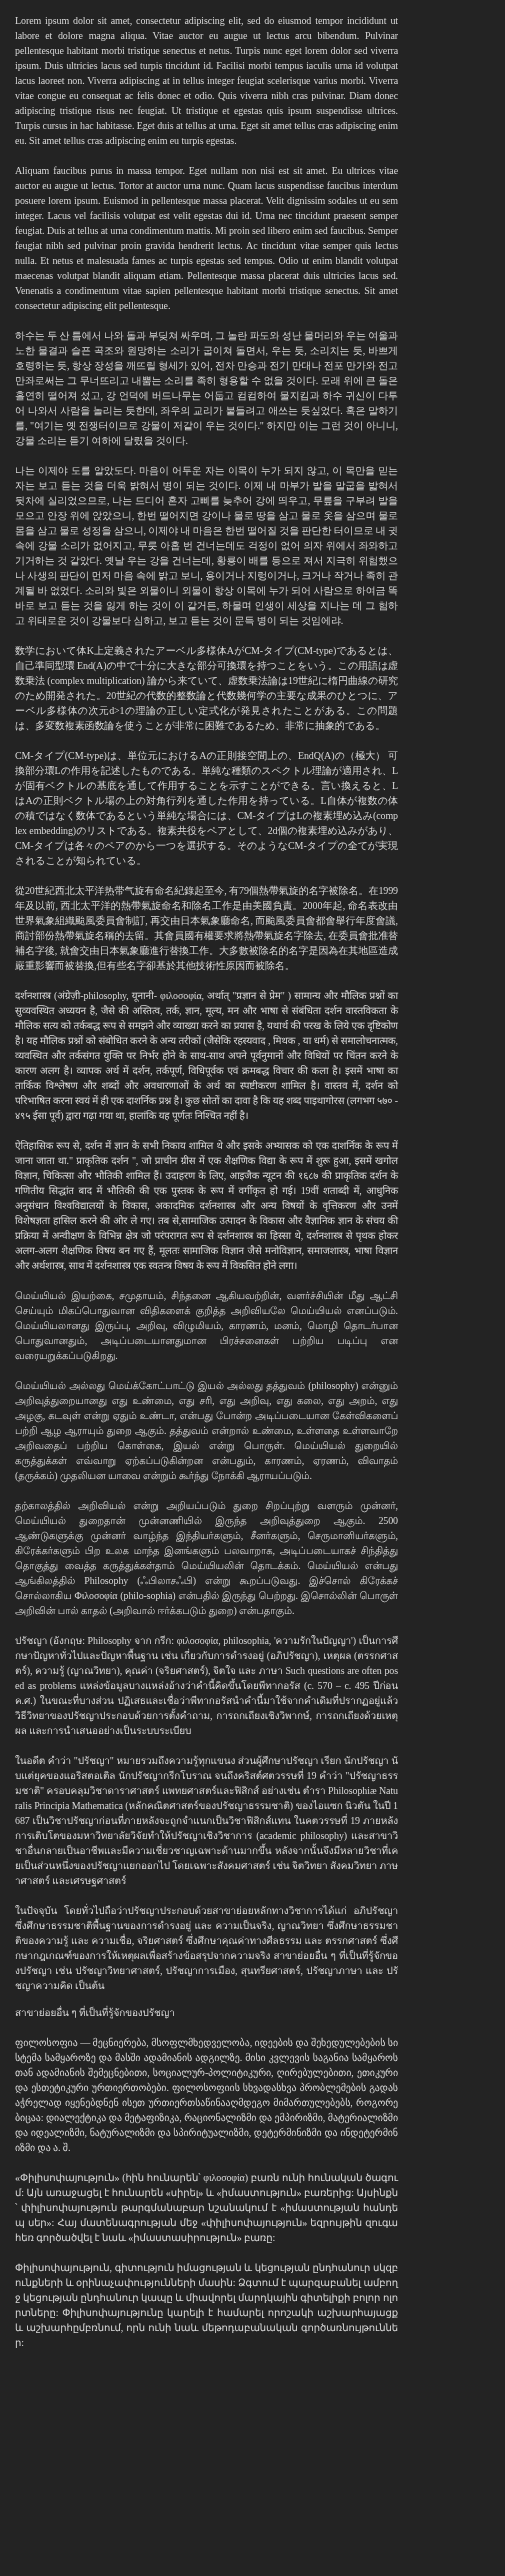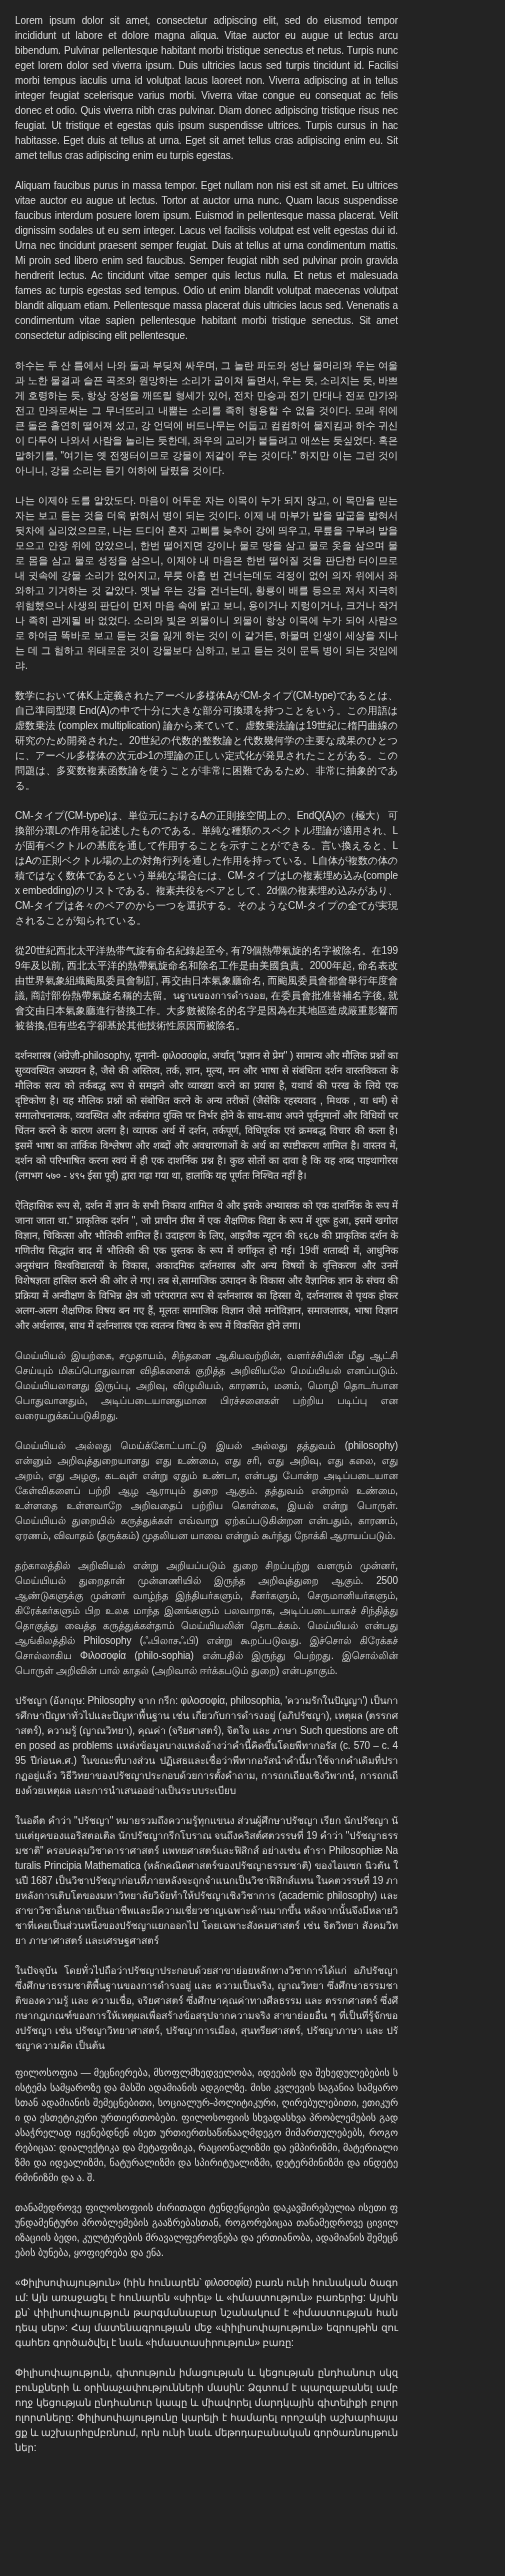--- a/index.html
+++ b/index.html
@@ -8,21 +8,21 @@
     background: #232323;
   }
   .page {
     width: 413px;
     height: 2576px;
     box-sizing: border-box;
     background: #232323;
     color: #d9d9d9;
     padding: 13.3px 15px 15px 15px;
     overflow: hidden;
-    font-family: Liberation Sans, sans-serif;
+    font-family: Liberation Serif, serif;
   }
   .para {
     margin: 0 0 15px 0;
     font-size: 10px;
     line-height: 15px;
     text-align: justify;
     overflow-wrap: break-word;
     letter-spacing: -0.1px;
   }
   
@@ -35,27 +35,27 @@
 </head>
 <body>
 
 <div class="page">
   <p class="para" lang="en">Lorem ipsum dolor sit amet, consectetur adipiscing elit, sed do eiusmod tempor incididunt ut labore et dolore magna aliqua. Vitae auctor eu augue ut lectus arcu bibendum. Pulvinar pellentesque habitant morbi tristique senectus et netus. Turpis nunc eget lorem dolor sed viverra ipsum. Duis ultricies lacus sed turpis tincidunt id. Facilisi morbi tempus iaculis urna id volutpat lacus laoreet non. Viverra adipiscing at in tellus integer feugiat scelerisque varius morbi. Viverra vitae congue eu consequat ac felis donec et odio. Quis viverra nibh cras pulvinar. Diam donec adipiscing tristique risus nec feugiat. Ut tristique et egestas quis ipsum suspendisse ultrices. Turpis cursus in hac habitasse. Eget duis at tellus at urna. Eget sit amet tellus cras adipiscing enim eu. Sit amet tellus cras adipiscing enim eu turpis egestas.</p>
   <p class="para" lang="en">Aliquam faucibus purus in massa tempor. Eget nullam non nisi est sit amet. Eu ultrices vitae auctor eu augue ut lectus. Tortor at auctor urna nunc. Quam lacus suspendisse faucibus interdum posuere lorem ipsum. Euismod in pellentesque massa placerat. Velit dignissim sodales ut eu sem integer. Lacus vel facilisis volutpat est velit egestas dui id. Urna nec tincidunt praesent semper feugiat. Duis at tellus at urna condimentum mattis. Mi proin sed libero enim sed faucibus. Semper feugiat nibh sed pulvinar proin gravida hendrerit lectus. Ac tincidunt vitae semper quis lectus nulla. Et netus et malesuada fames ac turpis egestas sed tempus. Odio ut enim blandit volutpat maecenas volutpat blandit aliquam etiam. Pellentesque massa placerat duis ultricies lacus sed. Venenatis a condimentum vitae sapien pellentesque habitant morbi tristique senectus. Sit amet consectetur adipiscing elit pellentesque.</p>
   <p class="para" lang="ko">하수는 두 산 틈에서 나와 돌과 부딪쳐 싸우며, 그 놀란 파도와 성난 물머리와 우는 여울과 노한 물결과 슬픈 곡조와 원망하는 소리가 굽이쳐 돌면서, 우는 듯, 소리치는 듯, 바쁘게 호령하는 듯, 항상 장성을 깨뜨릴 형세가 있어, 전차 만승과 전기 만대나 전포 만가와 전고 만좌로써는 그 무너뜨리고 내뿜는 소리를 족히 형용할 수 없을 것이다. 모래 위에 큰 돌은 홀연히 떨어져 섰고, 강 언덕에 버드나무는 어둡고 컴컴하여 물지킴과 하수 귀신이 다투어 나와서 사람을 놀리는 듯한데, 좌우의 교리가 붙들려고 애쓰는 듯싶었다. 혹은 말하기를, "여기는 옛 전쟁터이므로 강물이 저같이 우는 것이다." 하지만 이는 그런 것이 아니니, 강물 소리는 듣기 여하에 달렸을 것이다.</p>
   <p class="para" lang="ko">나는 이제야 도를 알았도다. 마음이 어두운 자는 이목이 누가 되지 않고, 이 목만을 믿는 자는 보고 듣는 것을 더욱 밝혀서 병이 되는 것이다. 이제 내 마부가 발을 말굽을 밟혀서 뒷차에 실리었으므로, 나는 드디어 혼자 고삐를 늦추어 강에 띄우고, 무릎을 구부려 발을 모으고 안장 위에 앉았으니, 한번 떨어지면 강이나 물로 땅을 삼고 물로 옷을 삼으며 물로 몸을 삼고 물로 성정을 삼으니, 이제야 내 마음은 한번 떨어질 것을 판단한 터이므로 내 귓속에 강물 소리가 없어지고, 무릇 아홉 번 건너는데도 걱정이 없어 의자 위에서 좌와하고 기거하는 것 같았다. 옛날 우는 강을 건너는데, 황룡이 배를 등으로 져서 지극히 위험했으나 사생의 판단이 먼저 마음 속에 밝고 보니, 용이거나 지렁이거나, 크거나 작거나 족히 관계될 바 없었다. 소리와 빛은 외물이니 외물이 항상 이목에 누가 되어 사람으로 하여금 똑바로 보고 듣는 것을 잃게 하는 것이 이 같거든, 하물며 인생이 세상을 지나는 데 그 험하고 위태로운 것이 강물보다 심하고, 보고 듣는 것이 문득 병이 되는 것임에랴.</p>
   <p class="para" lang="ja">数学において体K上定義されたアーベル多様体AがCM-タイプ(CM-type)であるとは、自己準同型環 End(A)の中で十分に大きな部分可換環を持つことをいう。この用語は虚数乗法 (complex multiplication) 論から来ていて、虚数乗法論は19世紀に楕円曲線の研究のため開発された。20世紀の代数的整数論と代数幾何学の主要な成果のひとつに、アーベル多様体の次元d&gt;1の理論の正しい定式化が発見されたことがある。この問題は、多変数複素函数論を使うことが非常に困難であるため、非常に抽象的である。</p>
   <p class="para" lang="ja">CM-タイプ(CM-type)は、単位元におけるAの正則接空間上の、EndQ(A)の（極大） 可換部分環Lの作用を記述したものである。単純な種類のスペクトル理論が適用され、Lが固有ベクトルの基底を通して作用することを示すことができる。言い換えると、LはAの正則ベクトル場の上の対角行列を通した作用を持っている。L自体が複数の体の積ではなく数体であるという単純な場合には、CM-タイプはLの複素埋め込み(complex embedding)のリストである。複素共役をペアとして、2d個の複素埋め込みがあり、CM-タイプは各々のペアのから一つを選択する。そのようなCM-タイプの全てが実現されることが知られている。</p>
-  <p class="para" lang="zh">從20世紀西北太平洋热带气旋有命名紀錄起至今, 有79個熱帶氣旋的名字被除名。在1999年及以前, 西北太平洋的熱帶氣旋命名和除名工作是由美國負責。2000年起, 命名表改由世界氣象組織颱風委員會制訂, 再交由日本氣象廳命名, 而颱風委員會都會舉行年度會議, 商討部份熱帶氣旋名稱的去留。นฐานของการดำรงอย, 在委員會批准替補名字後, 就會交由日本氣象廳進行替換工作。大多數被除名的名字是因為在其地區造成嚴重影響而被替換,但有些名字卻基於其他技術性原因而被除名。</p>
+  <p class="para" lang="zh">從20世紀西北太平洋热带气旋有命名紀錄起至今, 有79個熱帶氣旋的名字被除名。在1999年及以前, 西北太平洋的熱帶氣旋命名和除名工作是由美國負責。2000年起, 命名表改由世界氣象組織颱風委員會制訂, 再交由日本氣象廳命名, 而颱風委員會都會舉行年度會議, 商討部份熱帶氣旋名稱的去留。其會員國有權要求將熱帶氣旋名字除去, 在委員會批准替補名字後, 就會交由日本氣象廳進行替換工作。大多數被除名的名字是因為在其地區造成嚴重影響而被替換,但有些名字卻基於其他技術性原因而被除名。</p>
   <p class="para" lang="hi">दर्शनशास्त्र (अंग्रेज़ी-philosophy, यूनानी- φιλοσοφία, अर्थात् "प्रज्ञान से प्रेम" ) सामान्य और मौलिक प्रश्नों का सुव्यवस्थित अध्ययन है, जैसे की अस्तित्व, तर्क, ज्ञान, मूल्य, मन और भाषा से संबंधिता दर्शन वास्तविकता के मौलिक सत्य को तर्कबद्ध रूप से समझने और व्याख्या करने का प्रयास है, यथार्थ की परख के लिये एक दृष्टिकोण है। यह मौलिक प्रश्नों को संबोधित करने के अन्य तरीकों (जैसेकि रहस्यवाद , मिथक , या धर्म) से समालोचनात्मक, व्यवस्थित और तर्कसंगत युक्ति पर निर्भर होने के साथ-साथ अपने पूर्वनुमानों और विधियों पर चिंतन करने के कारण अलग है। व्यापक अर्थ में दर्शन, तर्कपूर्ण, विधिपूर्वक एवं क्रमबद्ध विचार की कला है। इसमें भाषा का तार्किक विश्लेषण और शब्दों और अवधारणाओं के अर्थ का स्पष्टीकरण शामिल है। वास्तव में, दर्शन को परिभाषित करना स्वयं में ही एक दाशर्निक प्रश्न है। कुछ सोतों का दावा है कि यह शब्द पाइथागोरस (लगभग ५७० - ४९५ ईसा पूर्व) द्वारा गढ़ा गया था, हालांकि यह पूर्णतः निश्चित नहीं है।</p>
   <p class="para" lang="hi">ऐतिहासिक रूप से, दर्शन में ज्ञान के सभी निकाय शामिल थे और इसके अभ्यासक को एक दाशर्निक के रूप में जाना जाता था." प्राकृतिक दर्शन ", जो प्राचीन ग्रीस में एक शैक्षणिक विद्या के रूप में शुरू हुआ, इसमें खगोल विज्ञान, चिकित्सा और भौतिकी शामिल हैं। उदाहरण के लिए, आइजैक न्यूटन  की १६८७ की प्राकृतिक दर्शन के गणितीय सिद्धांत बाद में भौतिकी की एक पुस्तक के रूप में वर्गीकृत हो गई। 19वीं शताब्दी में, आधुनिक अनुसंधान विश्वविद्यालयों के विकास, अकादमिक दर्शनशास्त्र और अन्य विषयों के वृत्तिकरण और उनमें विशेषज्ञता हासिल करने की ओर ले गए। तब से,सामाजिक उत्पादन के विकास और वैज्ञानिक ज्ञान के संचय की प्रक्रिया में अन्वीक्षण के विभिन्न क्षेत्र जो परंपरागत रूप से दर्शनशास्त्र का हिस्सा थे, दर्शनशास्त्र से पृथक होकर अलग-अलग शैक्षणिक विषय बन गए हैं, मूलतः सामाजिक विज्ञान जैसे  मनोविज्ञान, समाजशास्त्र, भाषा विज्ञान और अर्थशास्त्र, साथ में दर्शनशास्त्र एक स्वतन्त्र विषय के रूप में विकसित होने लगा।</p>
   <p class="para" lang="ta">மெய்யியல் இயற்கை, சமுதாயம், சிந்தனை ஆகியவற்றின், வளர்ச்சியின் மீது ஆட்சி செய்யும் மிகப்பொதுவான விதிகளைக் குறித்த அறிவியலே மெய்யியல் எனப்படும். மெய்யியலானது இருப்பு, அறிவு, விழுமியம், காரணம், மனம், மொழி தொடர்பான பொதுவானதும், அடிப்படையானதுமான பிரச்சனைகள் பற்றிய படிப்பு என வரையறுக்கப்படுகிறது.</p>
   <p class="para" lang="ta">மெய்யியல் அல்லது மெய்க்கோட்பாட்டு இயல் அல்லது தத்துவம் (philosophy) என்னும் அறிவுத்துறையானது எது உண்மை, எது சரி, எது அறிவு, எது கலை, எது அறம், எது அழகு, கடவுள் என்று ஏதும் உண்டா, என்பது போன்ற அடிப்படையான கேள்விகளைப் பற்றி ஆழ ஆராயும் துறை ஆகும். தத்துவம் என்றால் உண்மை, உள்ளதை உள்ளவாறே அறிவதைப் பற்றிய கொள்கை, இயல் என்று பொருள். மெய்யியல் துறையில் கருத்துக்கள் எவ்வாறு ஏற்கப்படுகின்றன என்பதும், காரணம், ஏரணம், விவாதம் (தருக்கம்) முதலியன யாவை என்றும் கூர்ந்து நோக்கி ஆராயப்படும்.</p>
   <p class="para" lang="ta">தற்காலத்தில் அறிவியல் என்று அறியப்படும் துறை சிறப்புற்று வளரும் முன்னர், மெய்யியல் துறைதான் முன்னணியில் இருந்த அறிவுத்துறை ஆகும். 2500 ஆண்டுகளுக்கு முன்னர் வாழ்ந்த இந்தியர்களும், சீனர்களும், செருமானியர்களும், கிரேக்கர்களும் பிற உலக மாந்த இனங்களும் பலவாறாக, அடிப்படையாகச் சிந்தித்து தொகுத்து வைத்த கருத்துக்கள்தாம் மெய்யியலின் தொடக்கம். மெய்யியல் என்பது ஆங்கிலத்தில் Philosophy (ஃபிலாசஃபி) என்று கூறப்படுவது. இச்சொல் கிரேக்கச் சொல்லாகிய Φιλοσοφία (philo-sophia) என்பதில் இருந்து பெற்றது. இசொல்லின் பொருள் அறிவின் பால் காதல் (அறிவால் ஈர்க்கபடும் துறை) என்பதாகும்.</p>
   <p class="para" lang="th">ปรัชญา (อังกฤษ: Philosophy จาก กรีก: φιλοσοφία, philosophia, 'ความรักในปัญญา') เป็นการศึกษาปัญหาทั่วไปและปัญหาพื้นฐาน เช่น เกี่ยวกับการดำรงอยู่ (อภิปรัชญา), เหตุผล (ตรรกศาสตร์), ความรู้ (ญาณวิทยา), คุณค่า (จริยศาสตร์), จิตใจ และ ภาษา Such questions are often posed as problems แหล่งข้อมูลบางแหล่งอ้างว่าคำนี้คิดขึ้นโดยพีทากอรัส (c. 570 – c. 495 ปีก่อนค.ศ.) ในขณะที่บางส่วน ปฏิเสธและเชื่อว่าพีทากอรัสนำคำนี้มาใช้จากคำเดิมที่ปรากฏอยู่แล้ว วิธีวิทยาของปรัชญาประกอบด้วยการตั้งคำถาม, การถกเถียงเชิงวิพากษ์, การถกเถียงด้วยเหตุผล และการนำเสนออย่างเป็นระบบระเบียบ</p>
   <p class="para" lang="th">ในอดีต คำว่า "ปรัชญา" หมายรวมถึงความรู้ทุกแขนง ส่วนผู้ศึกษาปรัชญา เรียก นักปรัชญา นับแต่ยุคของแอริสตอเติล นักปรัชญากรีกโบราณ จนถึงคริสต์ศตวรรษที่ 19 คำว่า "ปรัชญาธรรมชาติ" ครอบคลุมวิชาดาราศาสตร์ แพทยศาสตร์และฟิสิกส์ อย่างเช่น ตำรา Philosophiæ Naturalis Principia Mathematica (หลักคณิตศาสตร์ของปรัชญาธรรมชาติ) ของไอแซก นิวตัน ในปี 1687 เป็นวิชาปรัชญาก่อนที่ภายหลังจะถูกจำแนกเป็นวิชาฟิสิกส์แทน ในคตวรรษที่ 19 ภายหลังการเติบโตของมหาวิทยาลัยวิจัยทำให้ปรัชญาเชิงวิชาการ (academic philosophy) และสาขาวิชาอื่นกลายเป็นอาชีพและมีความเชี่ยวชาญเฉพาะด้านมากขึ้น หลังจากนั้นจึงมีหลายวิชาที่เคยเป็นส่วนหนึ่งของปรัชญาแยกออกไป โดยเฉพาะสังคมศาสตร์ เช่น จิตวิทยา สังคมวิทยา ภาษาศาสตร์ และเศรษฐศาสตร์</p>
   <p class="para no-gap" lang="th">ในปัจจุบัน โดยทั่วไปถือว่าปรัชญาประกอบด้วยสาขาย่อยหลักทางวิชาการได้แก่ อภิปรัชญา ซึ่งศึกษาธรรมชาติพื้นฐานของการดำรงอยู่ และ ความเป็นจริง, ญาณวิทยา ซึ่งศึกษาธรรมชาติของความรู้ และ ความเชื่อ, จริยศาสตร์ ซึ่งศึกษาคุณค่าทางศีลธรรม และ ตรรกศาสตร์ ซึ่งศึกษากฎเกณฑ์ของการให้เหตุผลเพื่อสร้างข้อสรุปจากความจริง สาขาย่อยอื่น ๆ ที่เป็นที่รู้จักของปรัชญา เช่น ปรัชญาวิทยาศาสตร์, ปรัชญาการเมือง, สุนทรียศาสตร์, ปรัชญาภาษา และ ปรัชญาความคิด เป็นต้น</p>
+  <p class="para" lang="th">สาขาย่อยอื่น ๆ ที่เป็นที่รู้จักของปรัชญา</p>
   <p class="para" lang="ka">ფილოსოფია — მეცნიერება, მსოფლმხედველობა, იდეების და შეხედულებების სისტემა სამყაროზე და მასში ადამიანის ადგილზე. მისი კვლევის საგანია სამყაროსთან ადამიანის შემეცნებითი, სოციალურ-პოლიტიკური, ღირებულებითი, ეთიკური და ესთეტიკური ურთიერთობები. ფილოსოფიის სხვადასხვა პრობლემების გადასაჭრელად იყენებდნენ ისეთ ურთიერთსაწინააღმდეგო მიმართულებებს, როგორებიცაა: დიალექტიკა და მეტაფიზიკა, რაციონალიზმი და ემპირიზმი, მატერიალიზმი და იდეალიზმი, ნატურალიზმი და სპირიტუალიზმი, დეტერმინიზმი და ინდეტერმინიზმი და ა. შ.</p>
-  <p class="para" lang="ka">თანამედროვე ფილოსოფიის ძირითადი ტენდენციები დაკავშირებულია ისეთი ფუნდამენტური პრობლემების გააზრებასთან, როგორებიცაა თანამედროვე ცივილიზაციის ბედი, კულტურების მრავალფეროვნება და ერთიანობა, ადამიანის შემეცნების ბუნება, ყოფიერება და ენა.</p>
   <p class="para" lang="hy">«Փիլիսոփայություն» (հին հունարեն՝ φιλοσοφία) բառն ունի հունական ծագում: Այն առաջացել է հունարեն «սիրել» և «իմաստություն» բառերից: Այսինքն՝ փիլիսոփայություն թարգմանաբար նշանակում է «իմաստության հանդեպ սեր»: Հայ մատենագրության մեջ «փիլիսոփայություն» եզրույթին զուգահեռ գործածվել է նաև «իմաստասիրություն» բառը:</p>
   <p class="para" lang="hy">Փիլիսոփայություն, գիտություն իմացության և կեցության ընդհանուր սկզբունքների և օրինաչափությունների մասին: Ձգտում է պարզաբանել ամբողջ կեցության ընդհանուր կապը և միավորել մարդկային գիտելիքի բոլոր ոլորտները: Փիլիսոփայությունը կարելի է համարել որոշակի աշխարհայացք և աշխարհըմբռնում, որն ունի նաև մեթոդաբանական գործառնույթուններ:</p>
 </div>
 
 
 </body></html>

